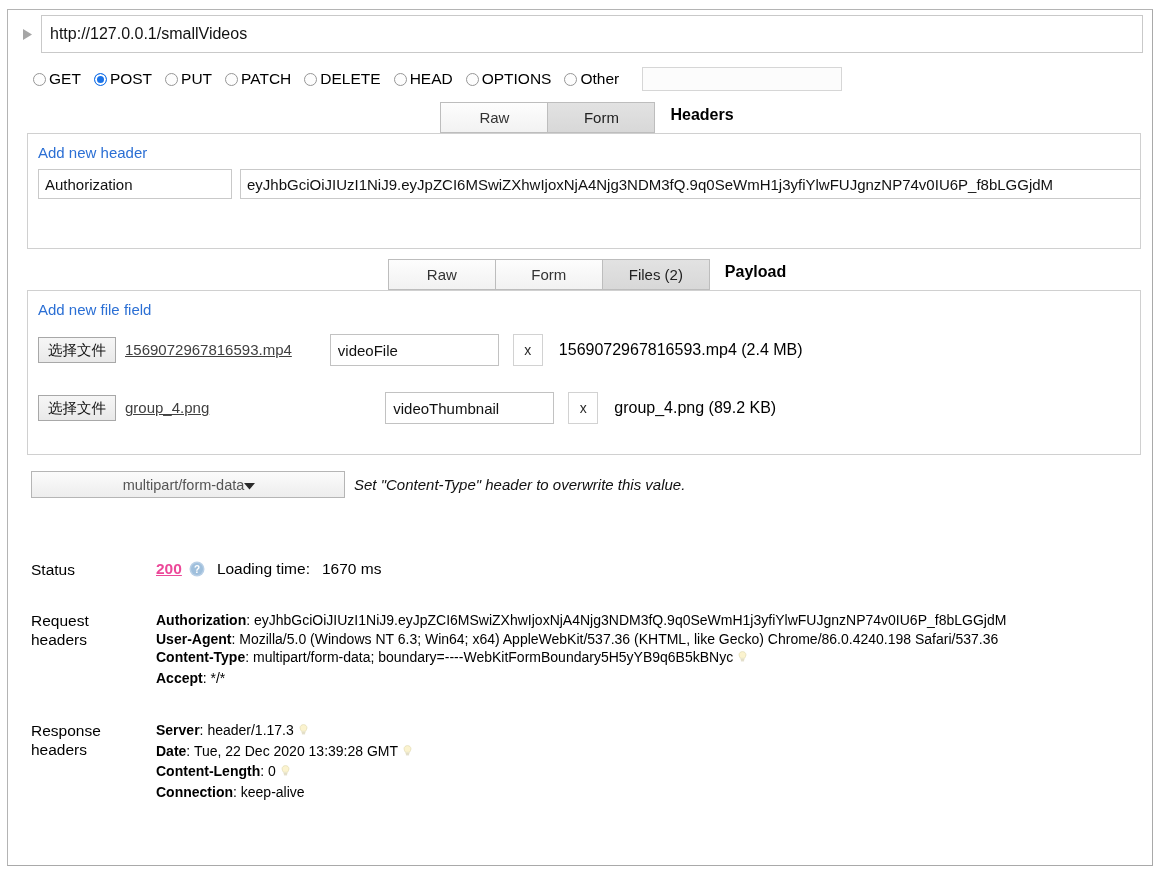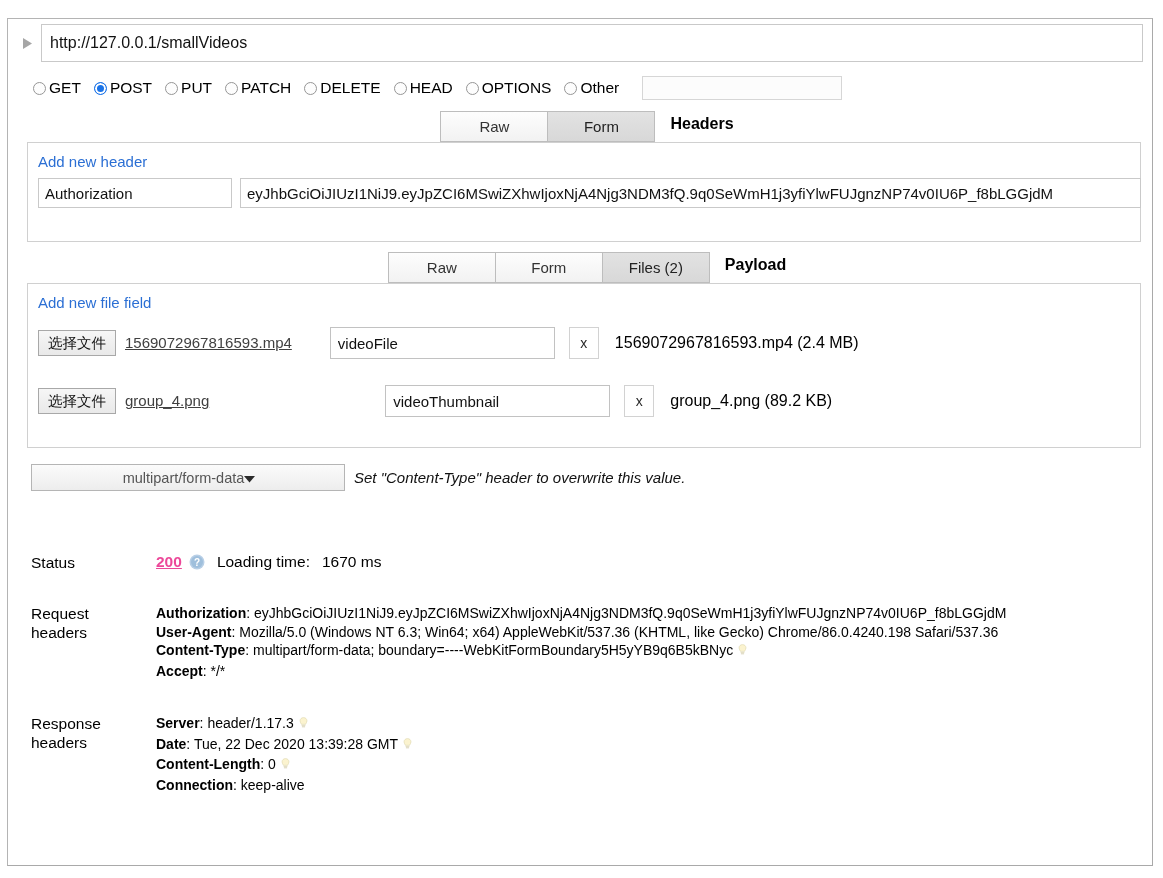--- a/index.html
+++ b/index.html
@@ -10,21 +10,21 @@
     font-family: "Liberation Sans", sans-serif;
     overflow: hidden;
   }
 
   
   #app-window {
     position: absolute;
     left: 0; top: 0;
     width: 1163px; height: 878px;
     background: #ffffff;
-    padding: 18px 10px 12px 7px;
+    padding: 9px 10px 12px 7px;
   }
   #app-frame {
     width: 100%; height: 100%;
     border: 1px solid #b4b4b4;
     border-right-color: #a9a9a9;
     border-bottom-color: #a9a9a9;
     background: #ffffff;
     position: relative;
     padding: 4px 5px 5px 5px;
   }
@@ -146,21 +146,21 @@
   }
   .addlink {
     color: #2b6fd4;
     font-size: 15px;
     padding: 10px 0 4px 10px;
     cursor: pointer;
     display: inline-block;
   }
 
   
-  #headers-panel { height: 100px; }
+  #headers-panel { height: 116px; }
   .header-row {
     display: flex;
     align-items: center;
     padding: 4px 0 0 10px;
   }
   .hdr-name {
     width: 194px;
     height: 30px;
     border: 1px solid #c9c9c9;
     font-size: 15px;
@@ -208,21 +208,21 @@
     font-family: "Liberation Sans", sans-serif;
   }
   .chosen-name {
     font-size: 15px;
     color: #404040;
     margin-left: 9px;
     white-space: nowrap;
     text-decoration: underline;
   }
   .field-name-input {
-    width: 225px;
+    width: 169px;
     height: 32px;
     border: 1px solid #c2c2c2;
     font-size: 15px;
     padding: 0 7px;
     outline: none;
     background: #fff;
     color: #111;
     font-family: "Liberation Sans", sans-serif;
     margin-left: 10px;
   }

